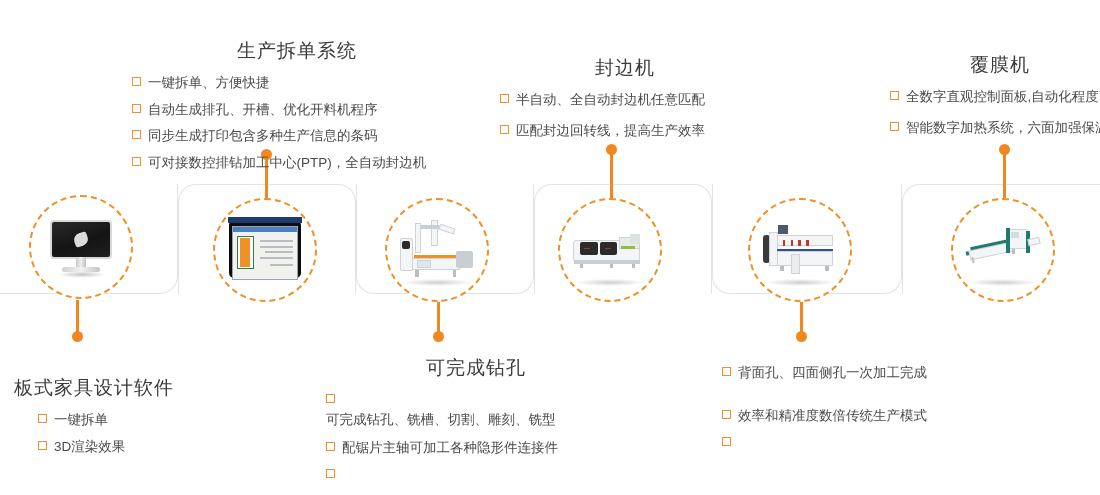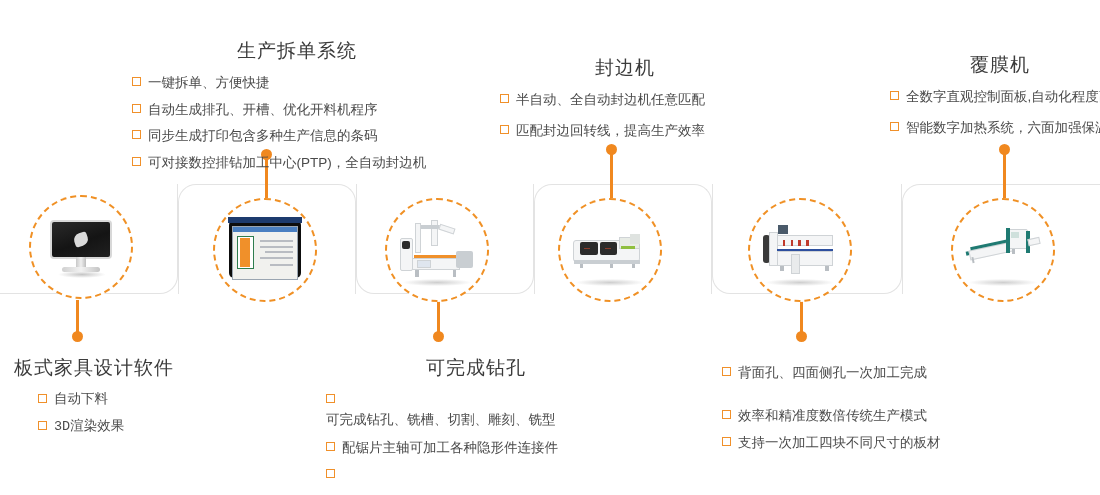--- a/index.html
+++ b/index.html
@@ -305,26 +305,26 @@
         <span class="box"></span>
         <span>全数字直观控制面板,自动化程度高</span>
       </li>
       <li class="bullet">
         <span class="box"></span>
         <span>智能数字加热系统，六面加强保温</span>
       </li>
     </ul>
   </div>
 
-  <div class="block" style="left:14px; top:355px; width:220px;font-family:Liberation Mono, monospace;">
+  <div class="block" style="left:14px; top:375px; width:220px;">
     <div class="blk-title">板式家具设计软件</div>
     <ul class="bullets tight" style="margin-left:24px; margin-top:6px;">
       <li class="bullet" style="margin-bottom:7px;">
         <span class="box"></span>
-        <span>自动下料</span>
+        <span>一键拆单</span>
       </li>
       <li class="bullet" style="margin-bottom:18px;">
         <span class="box"></span>
         <span>3D渲染效果</span>
       </li>
     </ul>
   </div>
 
   <div class="block" style="left:326px; top:355px; width:300px;">
     <div class="blk-title center">可完成钻孔</div>
@@ -348,18 +348,17 @@
       <li class="bullet" style="margin-bottom:23px;">
         <span class="box"></span>
         <span>背面孔、四面侧孔一次加工完成</span>
       </li>
       <li class="bullet" style="margin-bottom:8px;">
         <span class="box"></span>
         <span>效率和精准度数倍传统生产模式</span>
       </li>
       <li class="bullet">
         <span class="box"></span>
-        <span>支持一次加工四块不同尺寸的板材</span>
       </li>
     </ul>
   </div>
 
 </div>
 
 </body></html>

